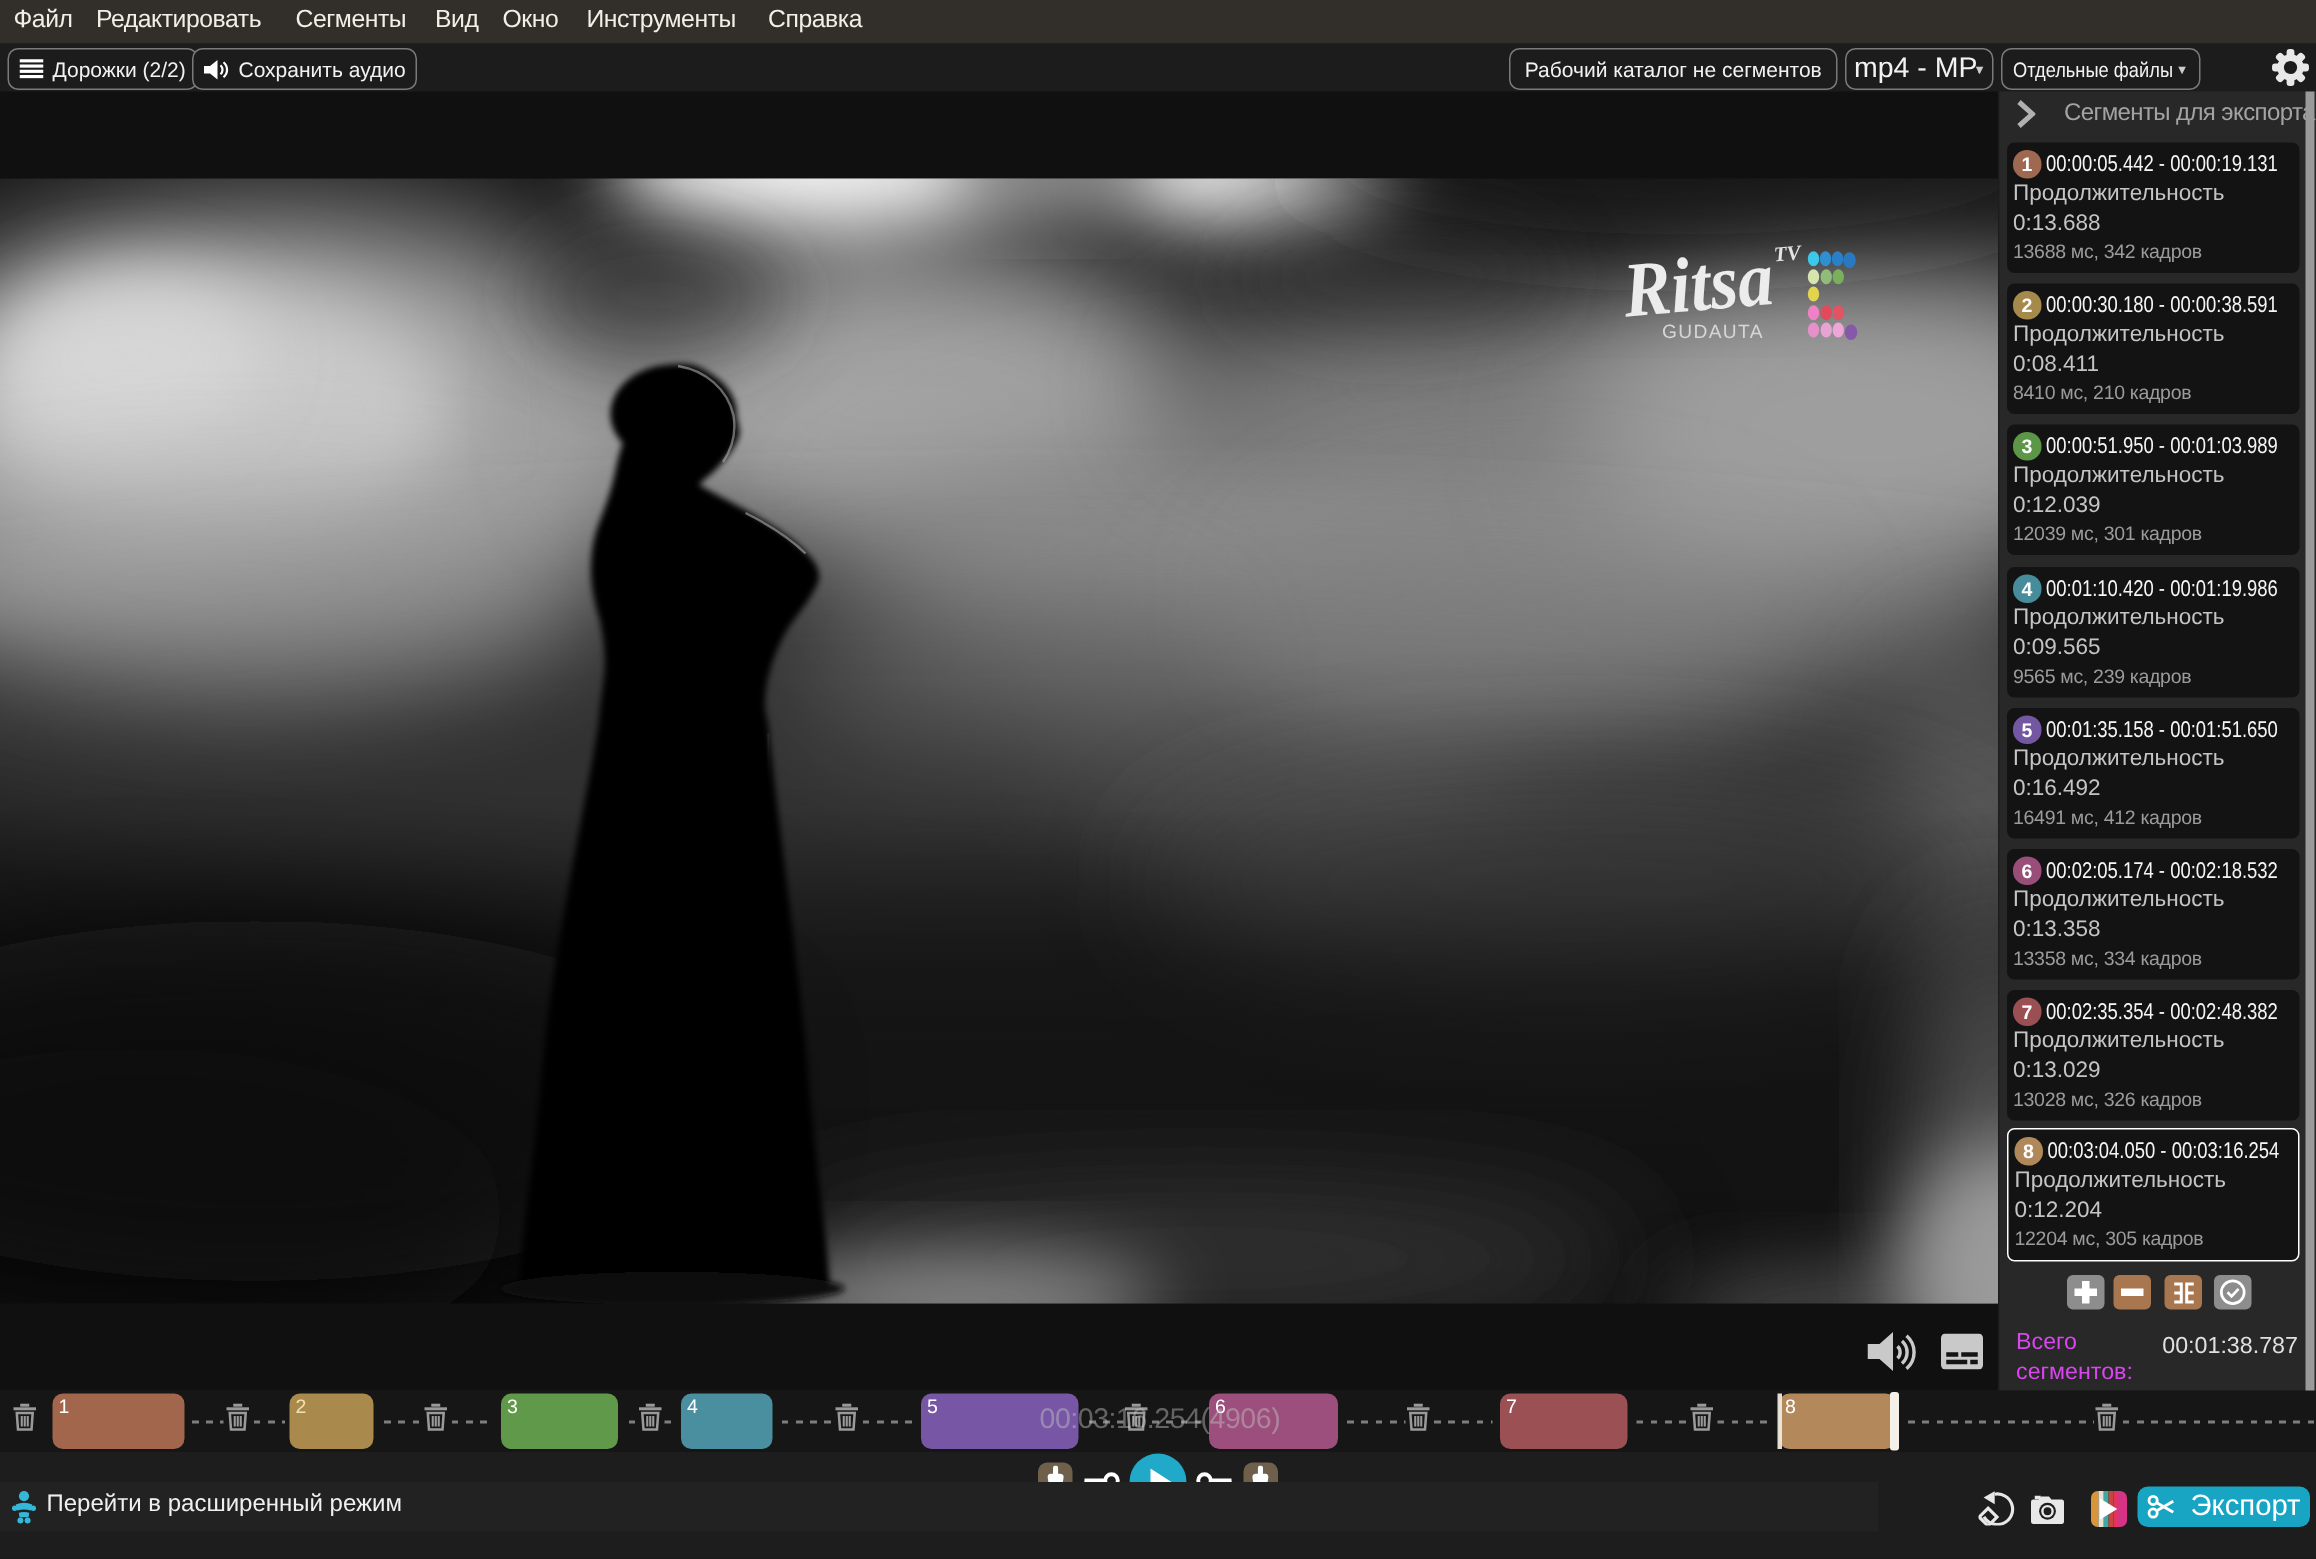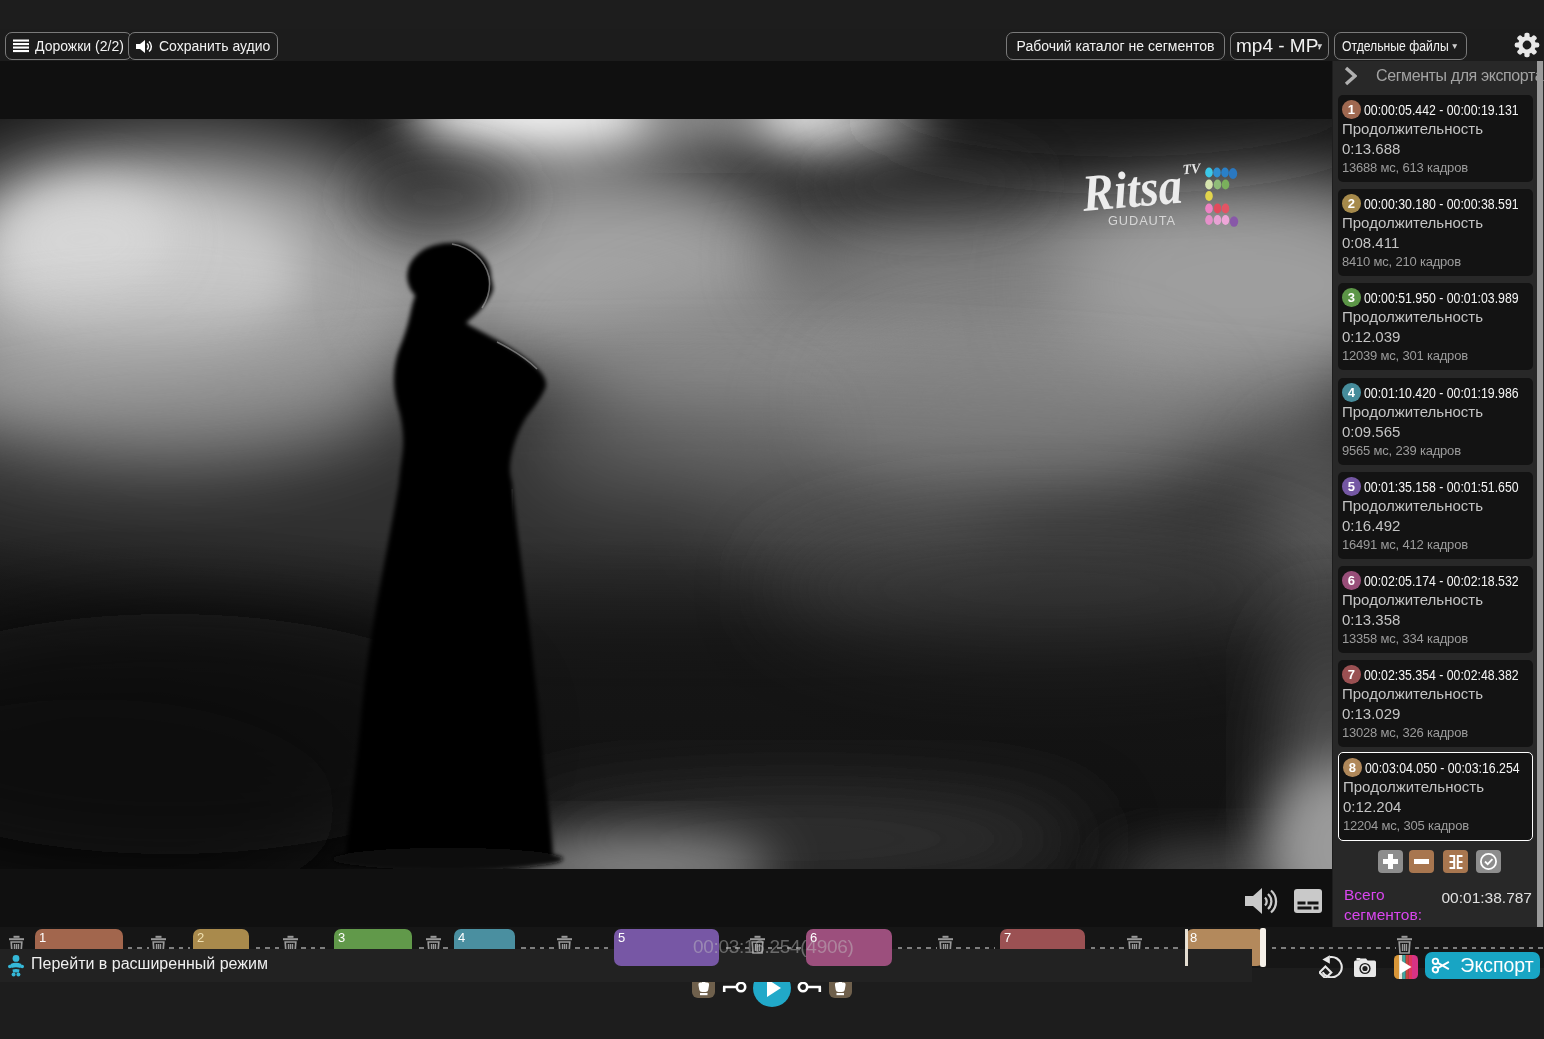--- a/index.html
+++ b/index.html
@@ -24,27 +24,36 @@
 .segdur{color:#c4c4c4;font-size:15px;line-height:18.5px;margin-top:1px}
 .segms{color:#9b9b9b;font-size:13px;letter-spacing:-0.2px;margin-top:2px}
 
 #timeline{left:0;top:927px;width:1544px;height:41px;background:#161616}
 .tseg{position:absolute;top:2px;height:37px;border-radius:7px;color:#fff;font-size:13px;padding:1px 0 0 4px}
 .trash{position:absolute;top:8px}
 .dash{position:absolute;top:20px;height:2px;background:repeating-linear-gradient(90deg,#909090 0 4.5px,transparent 4.5px 9.5px);opacity:.85}
 
 #controls{left:0;top:968px;width:1544px;height:38px;background:#1d1d1d}
 
-#bottombar{left:0;top:949px;width:1252px;height:33px;background:#222;color:#efefef}
+#bottombar{left:0;top:988px;width:1252px;height:33px;background:#222;color:#efefef}
 #advtext{position:absolute;left:31px;top:6px;font-size:16px}
 #exportbtn{position:absolute;left:1425px;top:3px;width:115px;height:27px;background:#18a5c4;border-radius:7px;color:#fff;font-size:19.5px;display:flex;align-items:center;justify-content:center}
 </style>
 </head>
 <body>
 <div id="root">
+  <div id="menubar" class="abs">
+      <span style="left:9px">Файл</span>
+      <span style="left:64px">Редактировать</span>
+      <span style="left:197px">Сегменты</span>
+      <span style="left:290px">Вид</span>
+      <span style="left:335px">Окно</span>
+      <span style="left:391px">Инструменты</span>
+      <span style="left:512px">Справка</span>
+    </div>
   <div id="toolbar" class="abs">
     <div class="tbtn" style="left:5px">
       <svg width="16" height="14" viewBox="0 0 16 14" style="margin-right:6px">
           <g fill="#fff">
             <rect x="0" y="0.5" width="16" height="2.1"></rect>
             <rect x="0" y="4" width="16" height="2.1"></rect>
             <rect x="0" y="7.5" width="16" height="2.1"></rect>
             <rect x="0" y="11" width="16" height="2.1"></rect>
           </g>
         </svg>
@@ -178,21 +187,21 @@
         </svg>
       <span style="color:#a3a3a3;font-size:16px;margin-left:19px;white-space:nowrap;letter-spacing:-0.4px">Сегменты для экспорта:</span>
     </div>
     <div class="segcard" style="top:34px">
         <div class="segline1">
           <div class="segnum" style="background:#9f6850">1</div>
           <div class="segtime">00:00:05.442 - 00:00:19.131</div>
         </div>
         <div class="segdur">Продолжительность</div>
         <div class="segdur">0:13.688</div>
-        <div class="segms">13688 мс, 613 кадров</div>
+        <div class="segms">13688 мс, 342 кадров</div>
       </div>
     <div class="segcard" style="top:128px">
         <div class="segline1">
           <div class="segnum" style="background:#a68a4b">2</div>
           <div class="segtime">00:00:30.180 - 00:00:38.591</div>
         </div>
         <div class="segdur">Продолжительность</div>
         <div class="segdur">0:08.411</div>
         <div class="segms">8410 мс, 210 кадров</div>
       </div>

